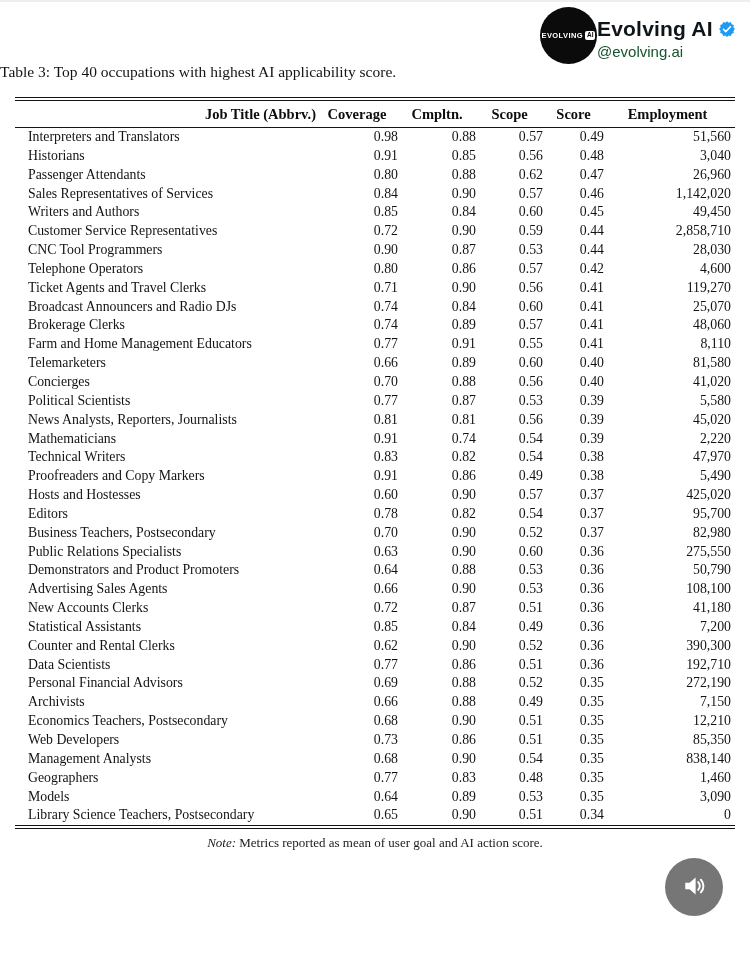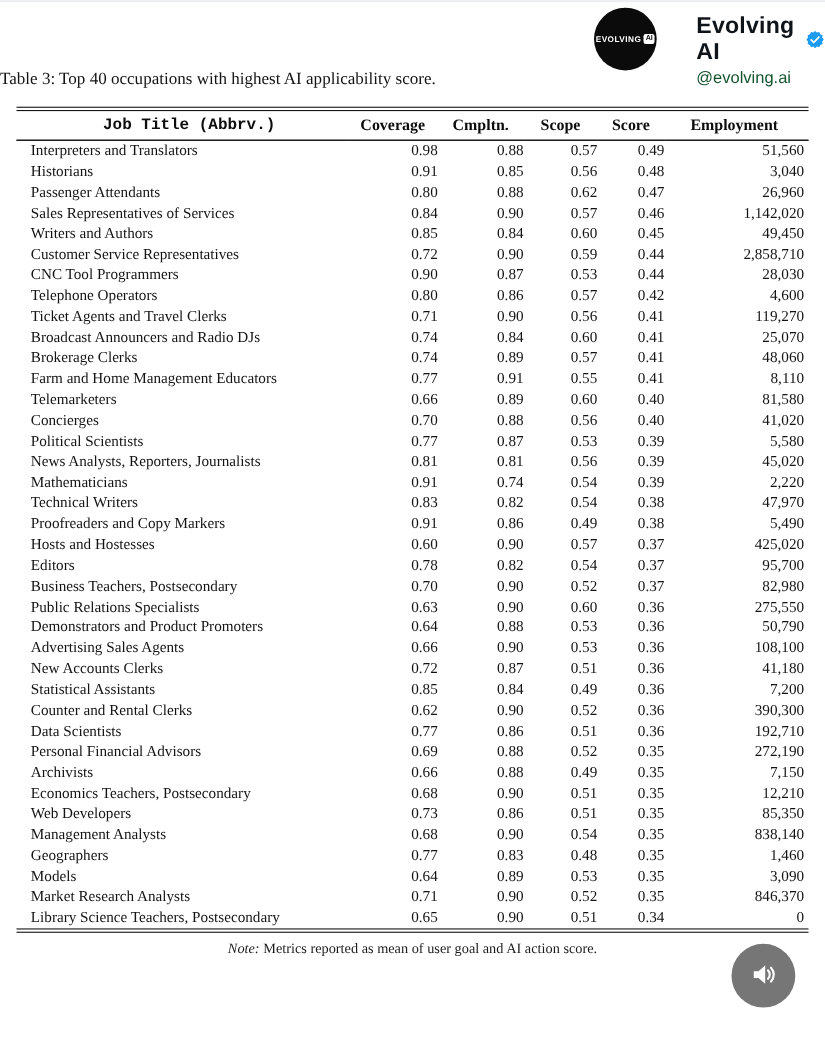--- a/index.html
+++ b/index.html
@@ -5,21 +5,21 @@
   * { margin: 0; padding: 0; box-sizing: border-box; }
   html, body { background: #ffffff; }
   body {
     width: 750px; height: 956px; position: relative; overflow: hidden;
     font-family: "Liberation Serif", "DejaVu Serif", serif;
     color: #111111;
   }
   .top-edge { position: absolute; top: 0; left: 0; width: 750px; height: 2px; background: #eceef0; }
 
   
-  .brand { position: absolute; top: 7px; left: 540px; display: flex; align-items: flex-start; gap: 36px; }
+  .brand { position: absolute; top: 7px; left: 540px; display: flex; align-items: center; }
   .brand-logo {
     width: 57px; height: 57px; border-radius: 50%; background: #0b0b0b;
     display: flex; align-items: center; justify-content: center; gap: 2px;
     font-family: "Liberation Sans", "DejaVu Sans", sans-serif; flex: none;
   }
   .brand-logo .logo-word { color: #ffffff; font-size: 7.5px; font-weight: bold; letter-spacing: 0.4px; }
   .brand-logo .logo-ai {
     background: #ffffff; color: #0b0b0b; font-size: 6.5px; font-weight: bold;
     border-radius: 2px; padding: 1px 2px; line-height: 1;
   }
@@ -36,21 +36,21 @@
   .paper-table { position: absolute; top: 97px; left: 15px; width: 720px; }
   .rule-double { height: 4px; border-top: 1px solid #141414; border-bottom: 1px solid #141414; }
   table { width: 720px; border-collapse: collapse; table-layout: fixed; }
   col.c-job { width: 301px; } col.c-cov { width: 82px; } col.c-cmp { width: 78px; }
   col.c-scp { width: 67px; } col.c-scr { width: 61px; } col.c-emp { width: 131px; }
   thead th {
     font-size: 14.5px; font-weight: bold; color: #0d0d0d;
     height: 26px; line-height: 26px; text-align: center; white-space: nowrap;
     border-bottom: 1px solid #141414; padding: 0;
   }
-  thead th.job { text-align: center; padding-left: 13px; font-family: Liberation Mono, monospace; }
+  thead th.job { text-align: right; padding-left: 13px; }
   thead th.emp { padding-right: 4px; }
   tbody td {
     font-size: 13.8px; color: #131313; line-height: 18.85px; height: 18.85px;
     text-align: right; white-space: nowrap; overflow: hidden; padding: 0;
   }
   tbody td:first-child { text-align: left; padding-left: 13px; }
   tbody td:last-child { padding-right: 4px; }
 
   
   .note { margin-top: 6px; width: 720px; text-align: center; font-size: 13px; color: #1a1a1a; }
@@ -393,28 +393,20 @@
         </tr>
         <tr>
           <td>Models</td>
           <td>0.64</td>
           <td>0.89</td>
           <td>0.53</td>
           <td>0.35</td>
           <td>3,090</td>
         </tr>
         <tr>
-          <td>Market Research Analysts</td>
-          <td>0.71</td>
-          <td>0.90</td>
-          <td>0.52</td>
-          <td>0.35</td>
-          <td>846,370</td>
-        </tr>
-        <tr>
           <td>Library Science Teachers, Postsecondary</td>
           <td>0.65</td>
           <td>0.90</td>
           <td>0.51</td>
           <td>0.34</td>
           <td>0</td>
         </tr>
       </tbody>
   </table>
   <div class="rule-double"></div>

